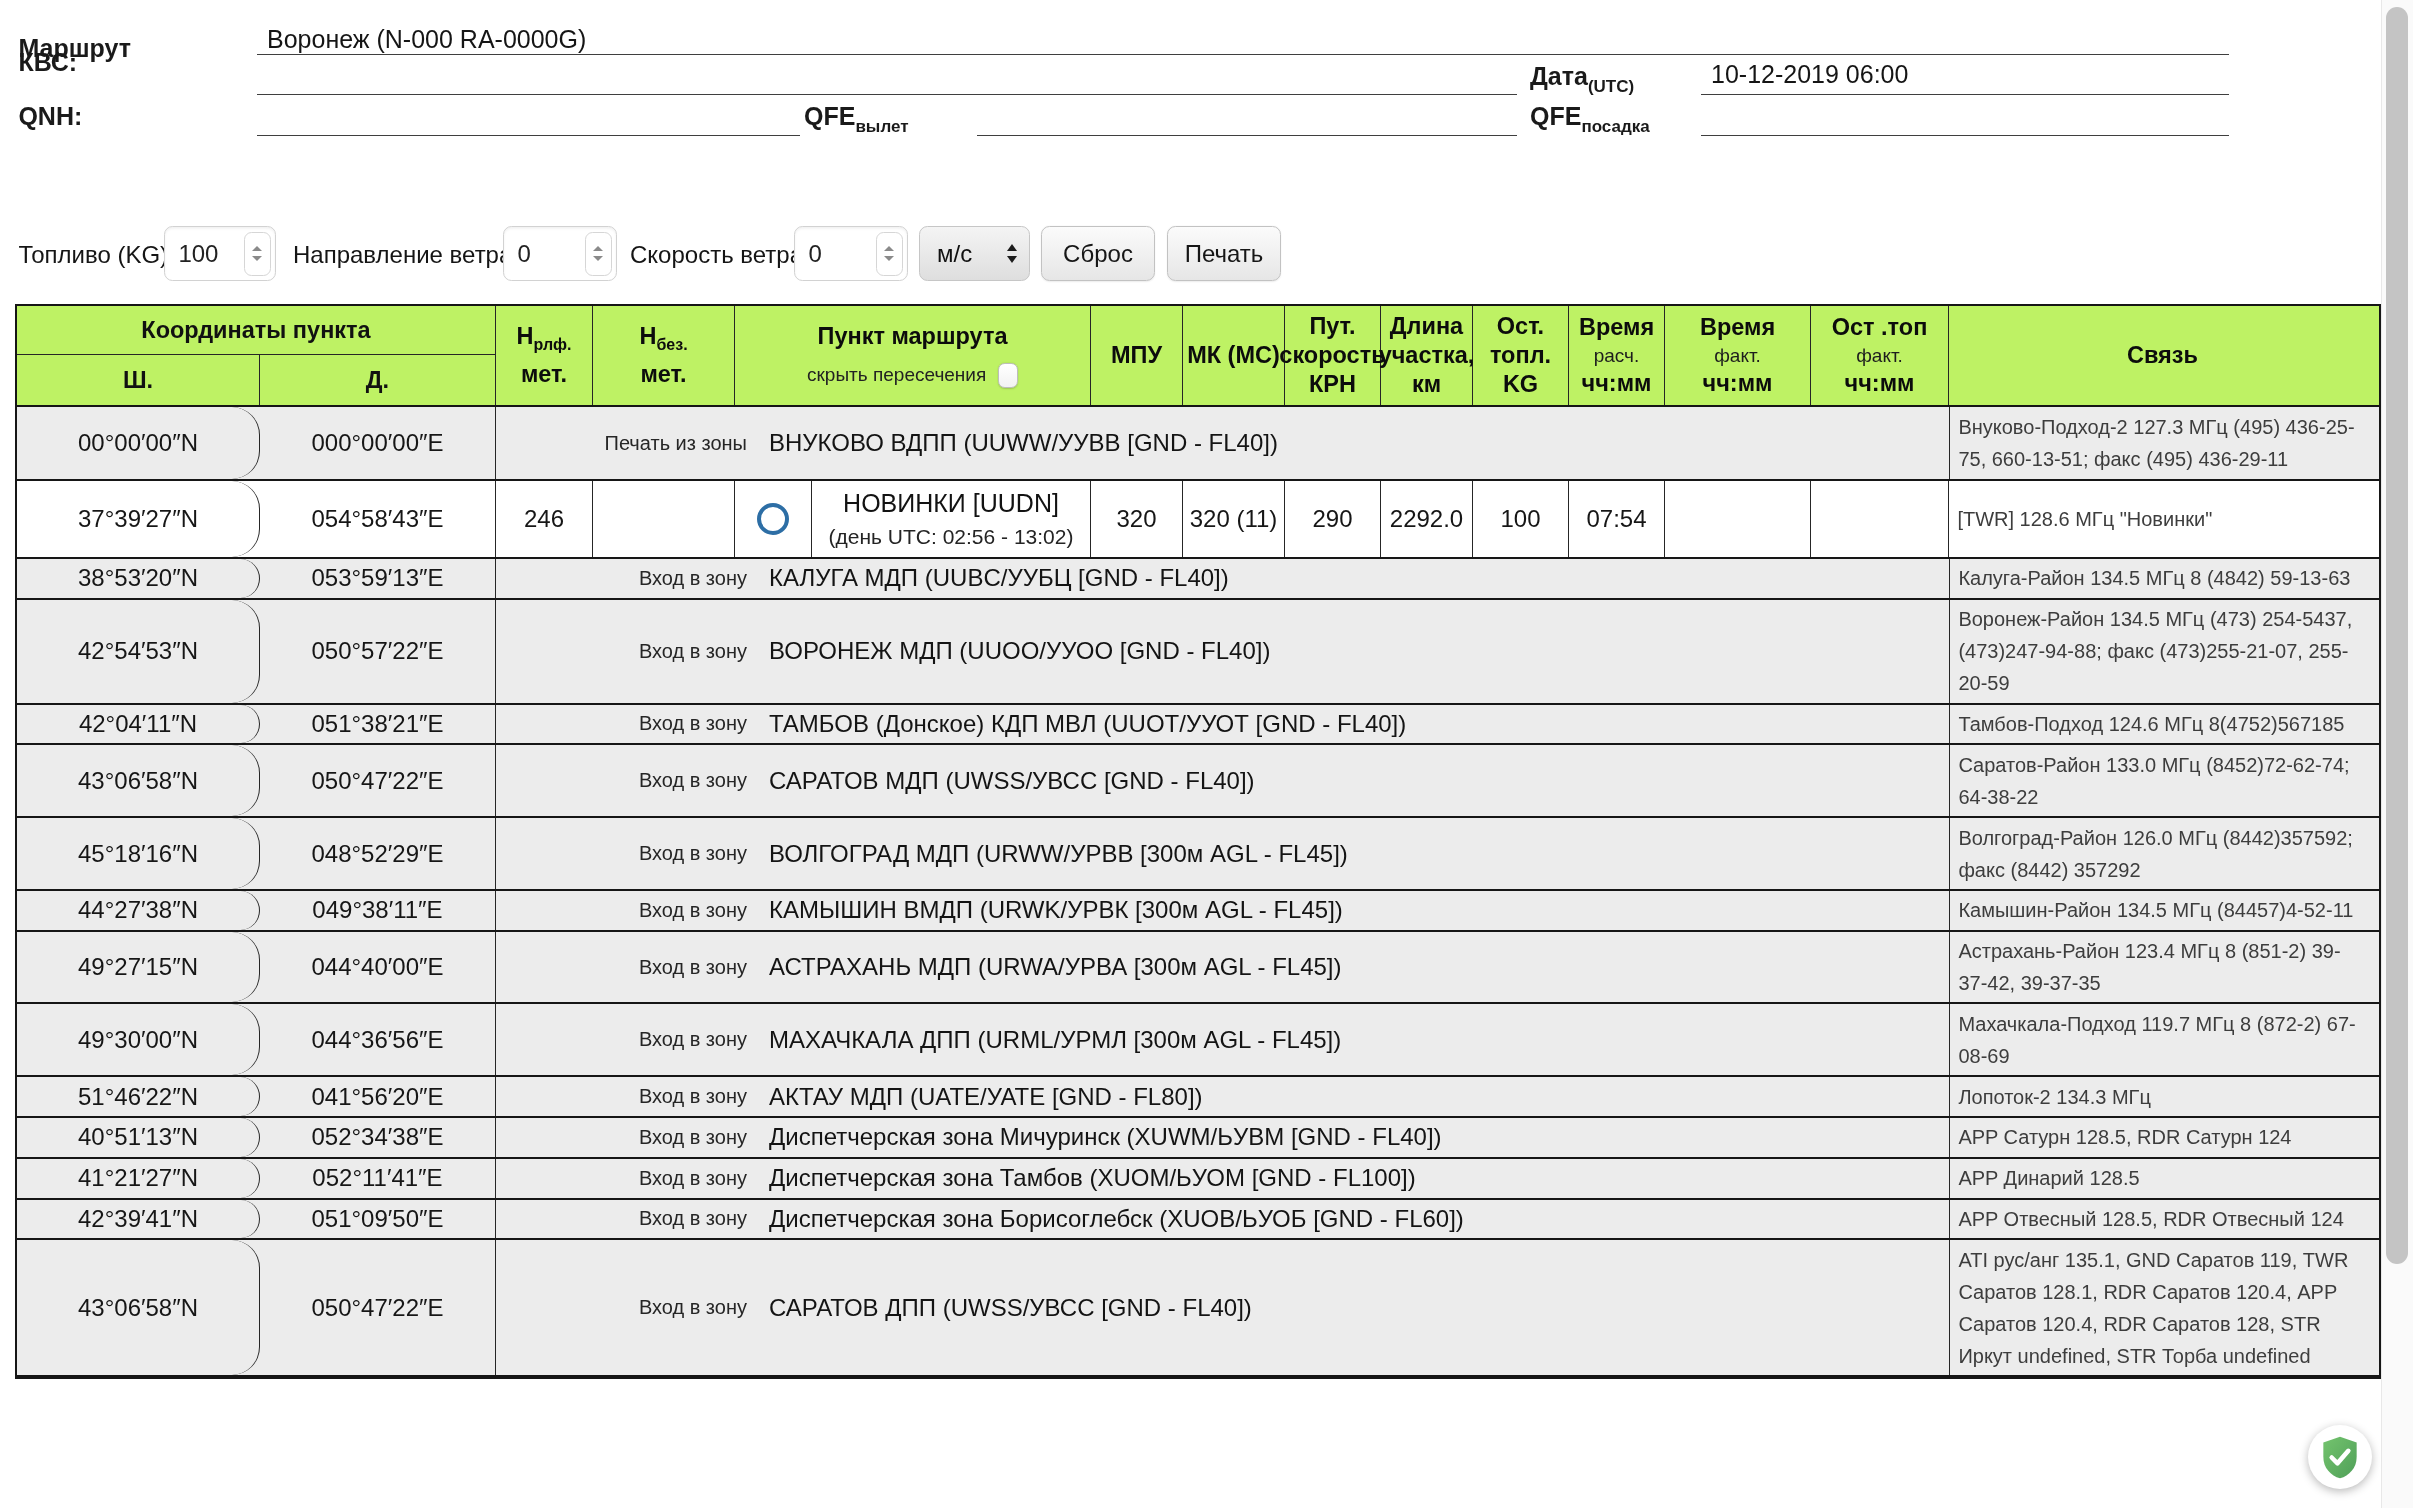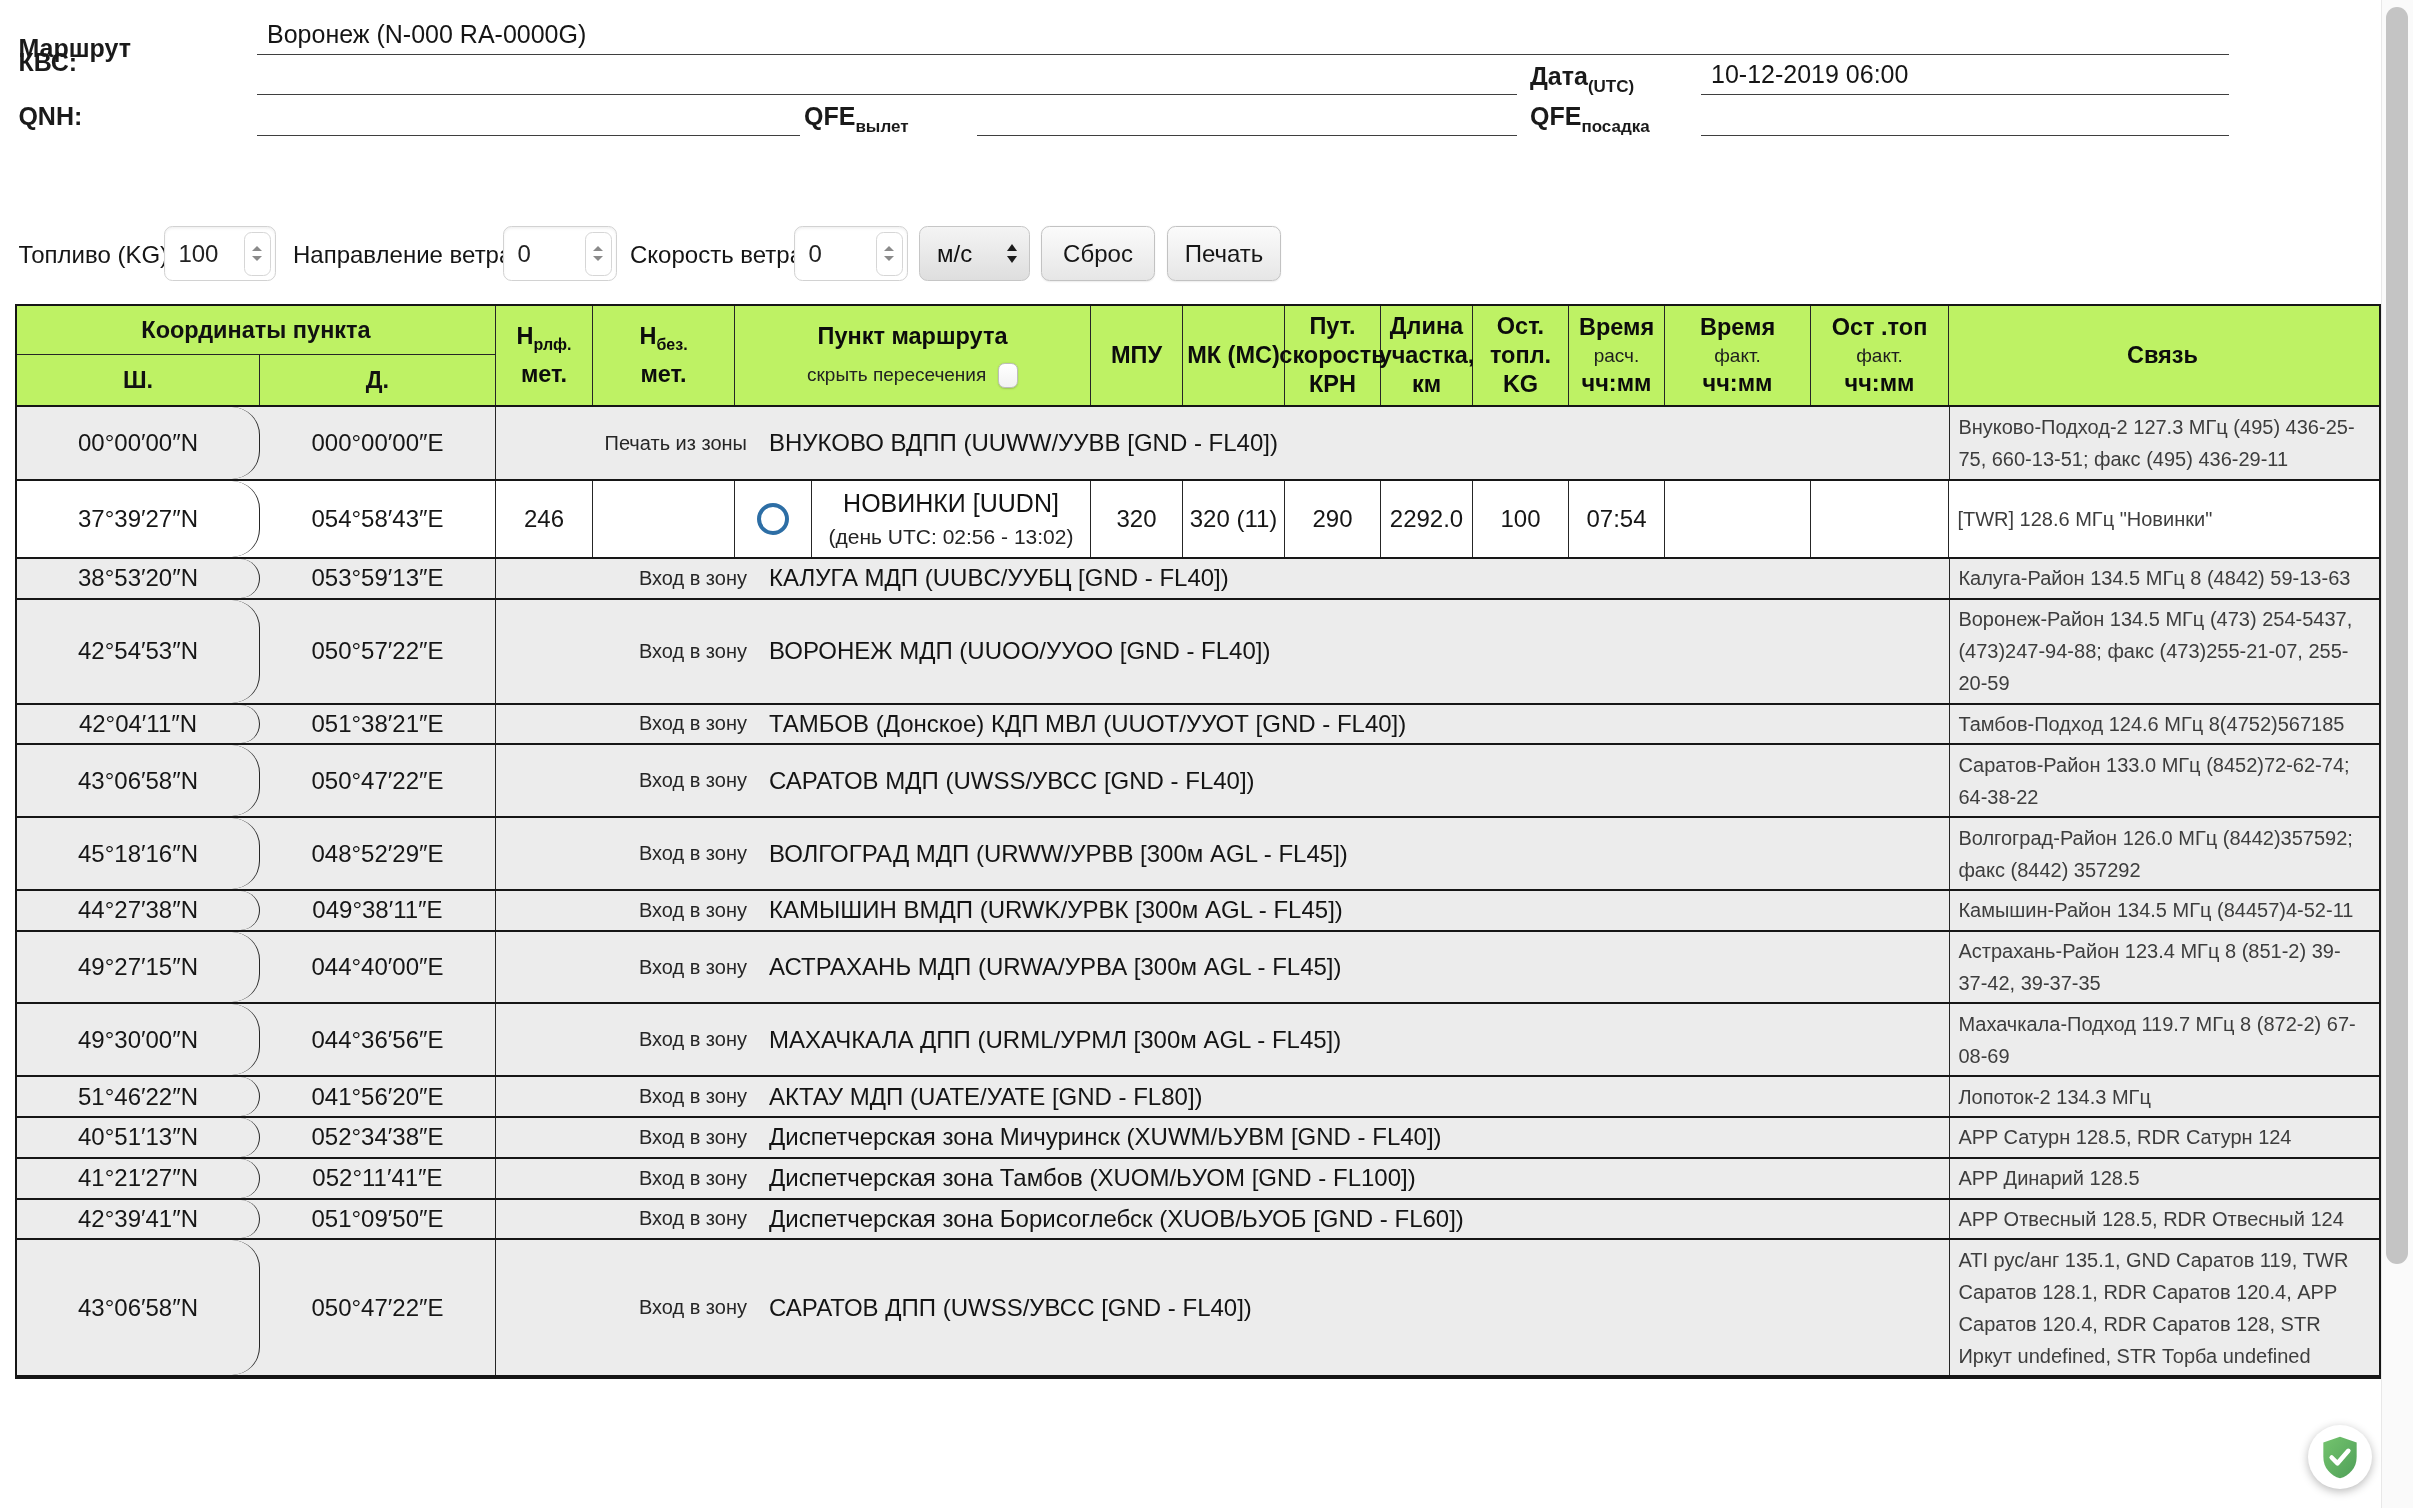--- a/index.html
+++ b/index.html
@@ -87,21 +87,21 @@
   .scroll-thumb{position:absolute;left:4.2px;top:6.7px;width:22px;height:1257px;border-radius:11.7px;background:#c4c4c4;}
 
   
   .shield-badge{position:absolute;left:2308px;top:1425px;width:64px;height:64px;border-radius:50%;
     background:#fff;box-shadow:0 2.5px 10px rgba(0,0,0,.28);display:flex;align-items:center;justify-content:center;z-index:20;}
 </style>
 </head>
 <body>
 
 <div class="lbl" style="left:18.4px;top:34px;">Маршрут</div>
-<div class="uline" style="left:257px;top:15px;width:1972px;">
+<div class="uline" style="left:257px;top:15px;width:1972px;align-items:flex-end;">
   <span class="val">Воронеж (N-000 RA-0000G)</span>
 </div>
 
 <div class="lbl" style="left:18.4px;top:48px;">КВС:</div>
 <div class="uline" style="left:257px;top:55px;width:1260px;">
   <span class="val"></span>
 </div>
 
 <div class="lbl" style="left:1530px;top:62px;">
   <span>Дата</span><span class="sub">(UTC)</span>

